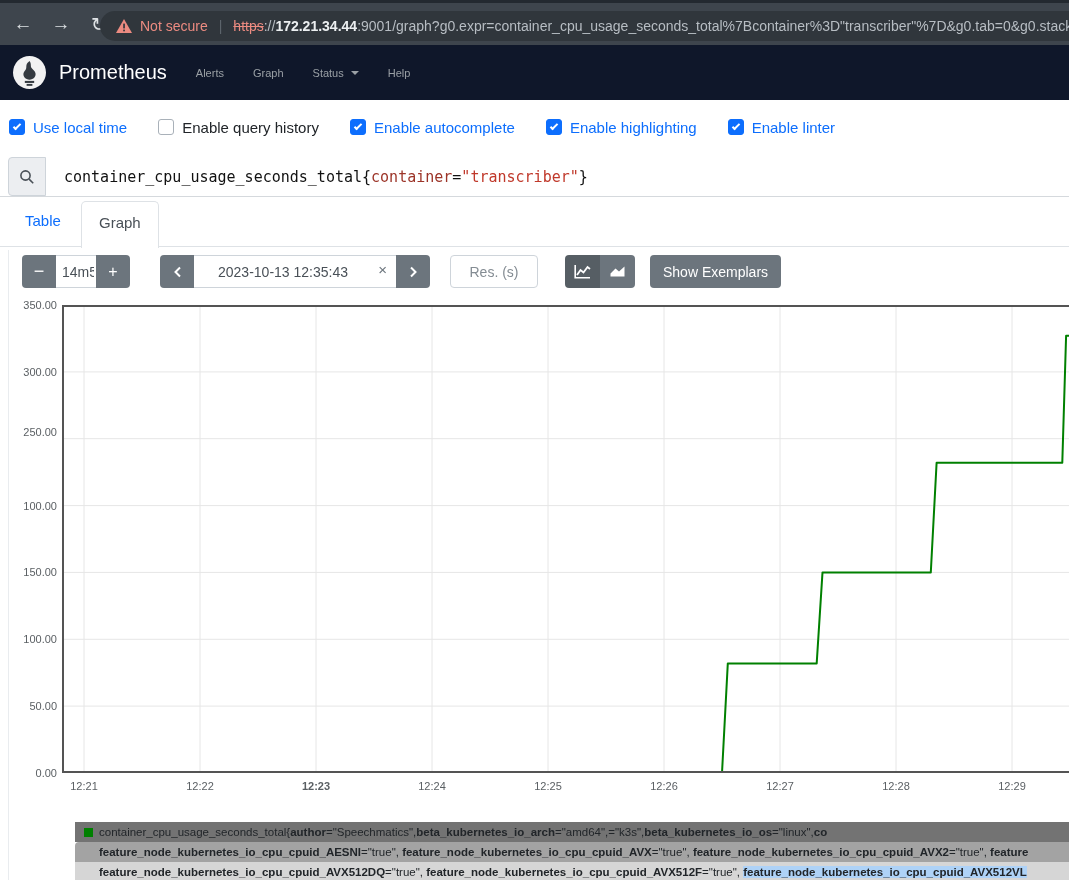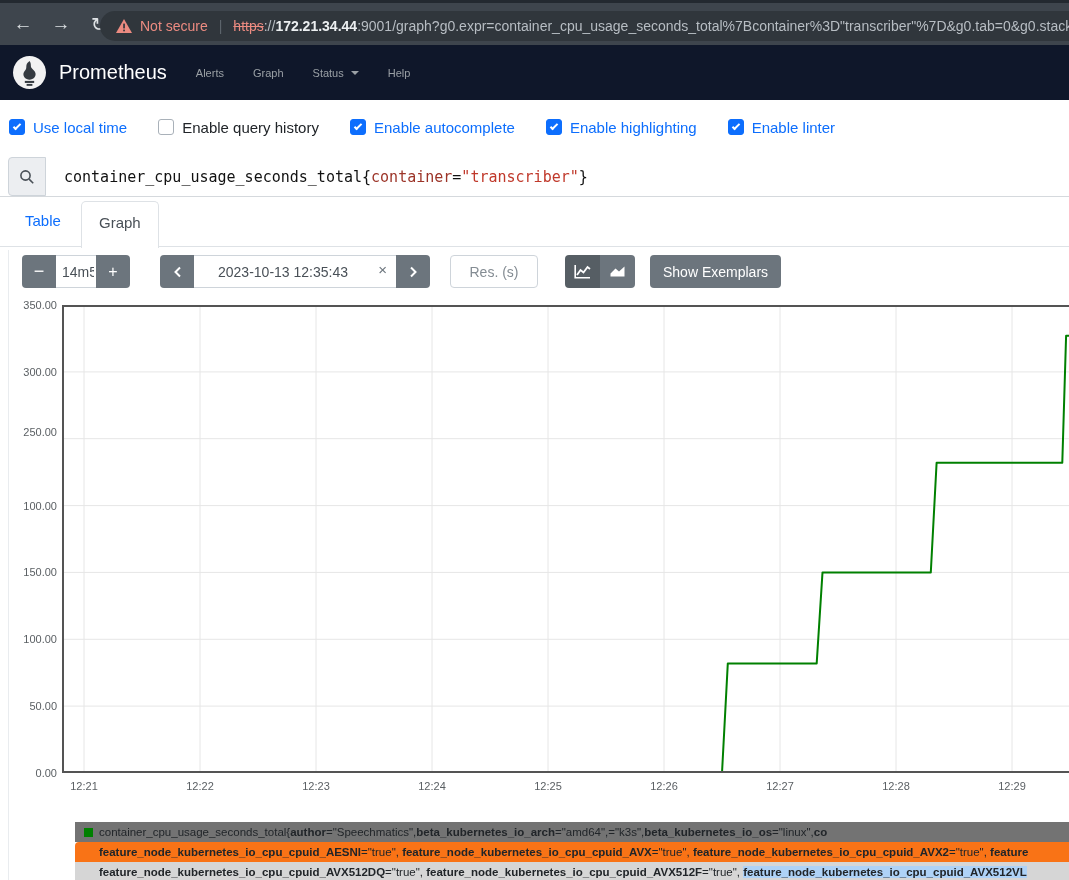--- a/index.html
+++ b/index.html
@@ -93,21 +93,21 @@
   
   #chart { position:absolute; left:0; top:295px; width:1069px; height:505px; }
   .plot { position:absolute; left:62px; top:10px; width:1020px; height:468px; }
   .ytick { position:absolute; left:0; width:57px; text-align:right; font-size:11px; color:#5a5f63; }
   .xtick { position:absolute; width:50px; text-align:center; font-size:11px; color:#5a5f63; }
 
   
   #legend { position:absolute; left:75px; top:822px; width:994px; font-size:11.5px; color:#212529; }
   .lg-line { height:20px; line-height:20px; white-space:nowrap; overflow:hidden; padding-left:24px; }
   .lg-line-0 { padding-left:9px; display:flex; align-items:center; background:#737373; }
-  .lg-line-1 { background:#f97316; border-radius:4px 0 0 0; }
+  .lg-line-1 { background:#a3a3a3; border-radius:4px 0 0 0; }
   .lg-line-2 { background:#d6d6d6; }
   .b { font-weight:bold; }
   .sel { background:#aed2f7; }
   .swatch { width:9px; height:9px; background:#008000; display:inline-block; margin-right:6px; flex:none; }
 
   .panel-edge { position:absolute; left:8px; top:250px; height:630px; width:1px; background:#e9ecef; }
 </style>
 </head>
 <body>
 
@@ -259,21 +259,21 @@
   <div class="ytick" style="top: 472px;">0.00</div>
       <div class="ytick" style="top: 405.143px;">50.00</div>
       <div class="ytick" style="top: 338.286px;">100.00</div>
       <div class="ytick" style="top: 271.429px;">150.00</div>
       <div class="ytick" style="top: 204.571px;">100.00</div>
       <div class="ytick" style="top: 131px;">250.00</div>
       <div class="ytick" style="top: 70.8571px;">300.00</div>
       <div class="ytick" style="top: 4px;">350.00</div>
       <div class="xtick" style="left: 59px; top: 485px;">12:21</div>
       <div class="xtick" style="left: 175px; top: 485px;">12:22</div>
-      <div class="xtick" style="left: 291px; top: 485px;">12:23</div>
+      <div class="xtick" style="left: 291px; top: 485px; font-weight: bold;">12:23</div>
       <div class="xtick" style="left: 407px; top: 485px;">12:24</div>
       <div class="xtick" style="left: 523px; top: 485px;">12:25</div>
       <div class="xtick" style="left: 639px; top: 485px;">12:26</div>
       <div class="xtick" style="left: 755px; top: 485px;">12:27</div>
       <div class="xtick" style="left: 871px; top: 485px;">12:28</div>
       <div class="xtick" style="left: 987px; top: 485px;">12:29</div>
     </div>
 
   <div id="legend">
       <div class="lg-line lg-line-0">

